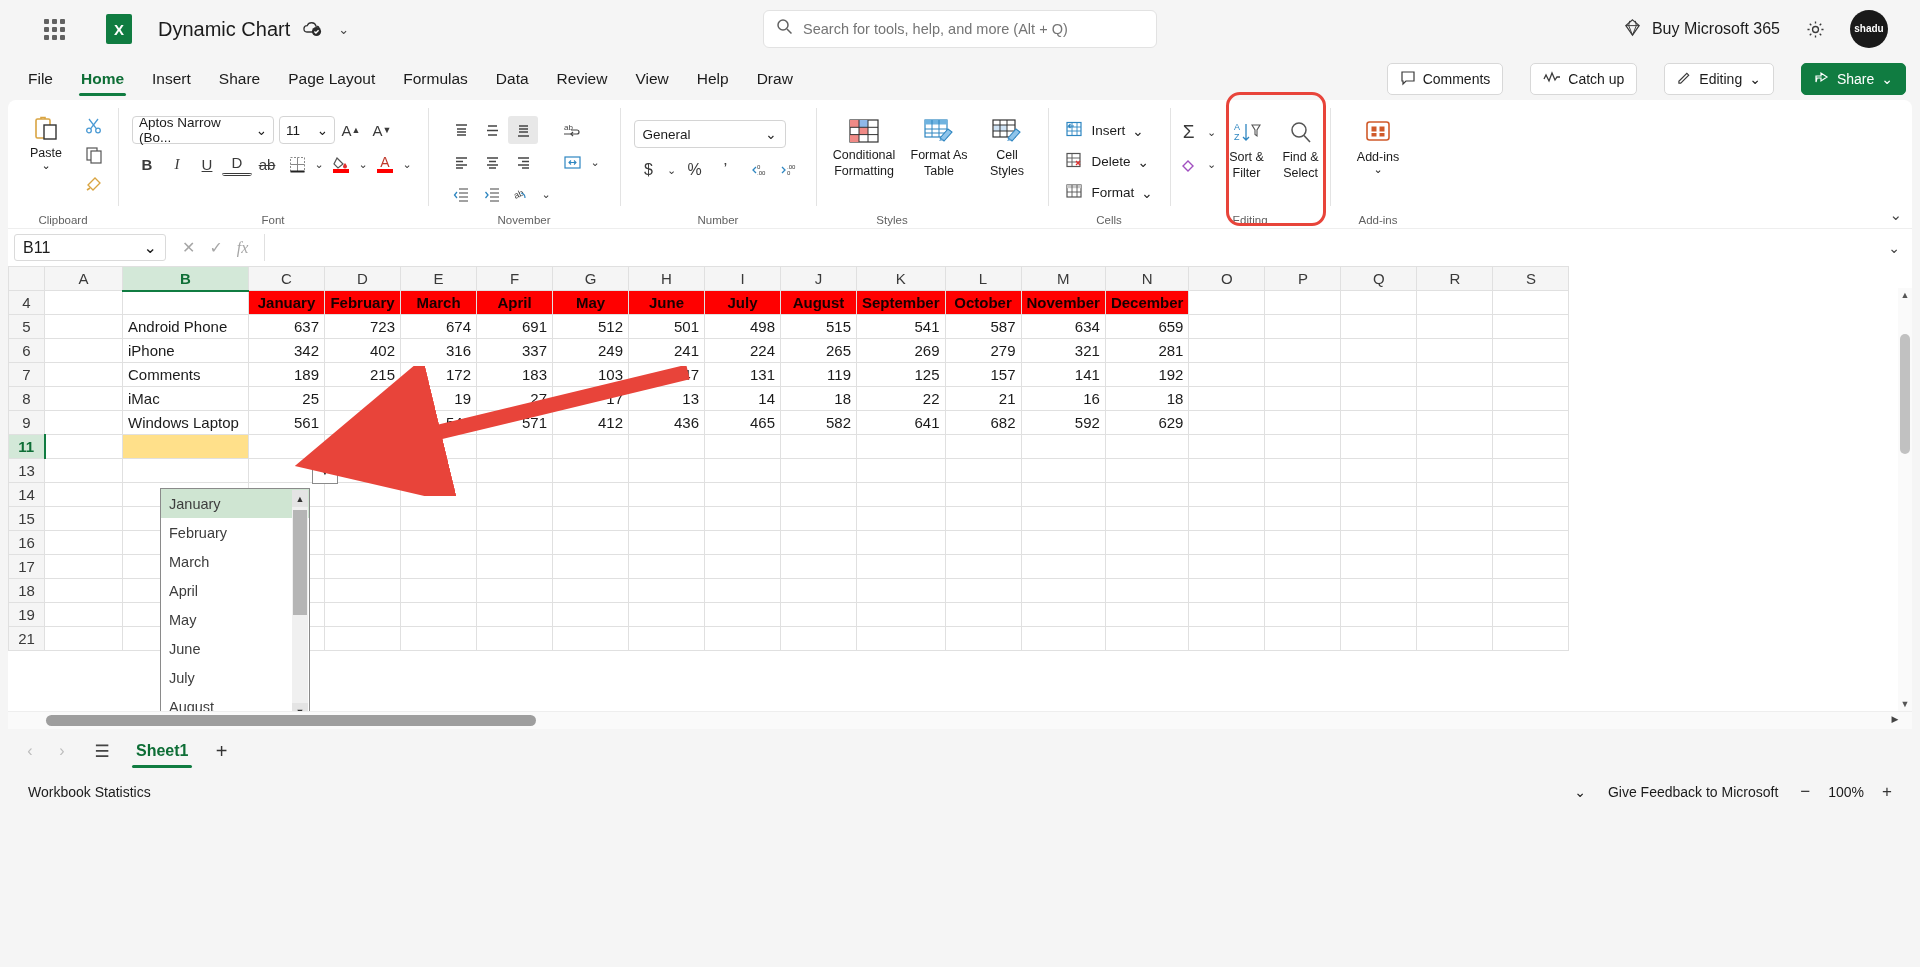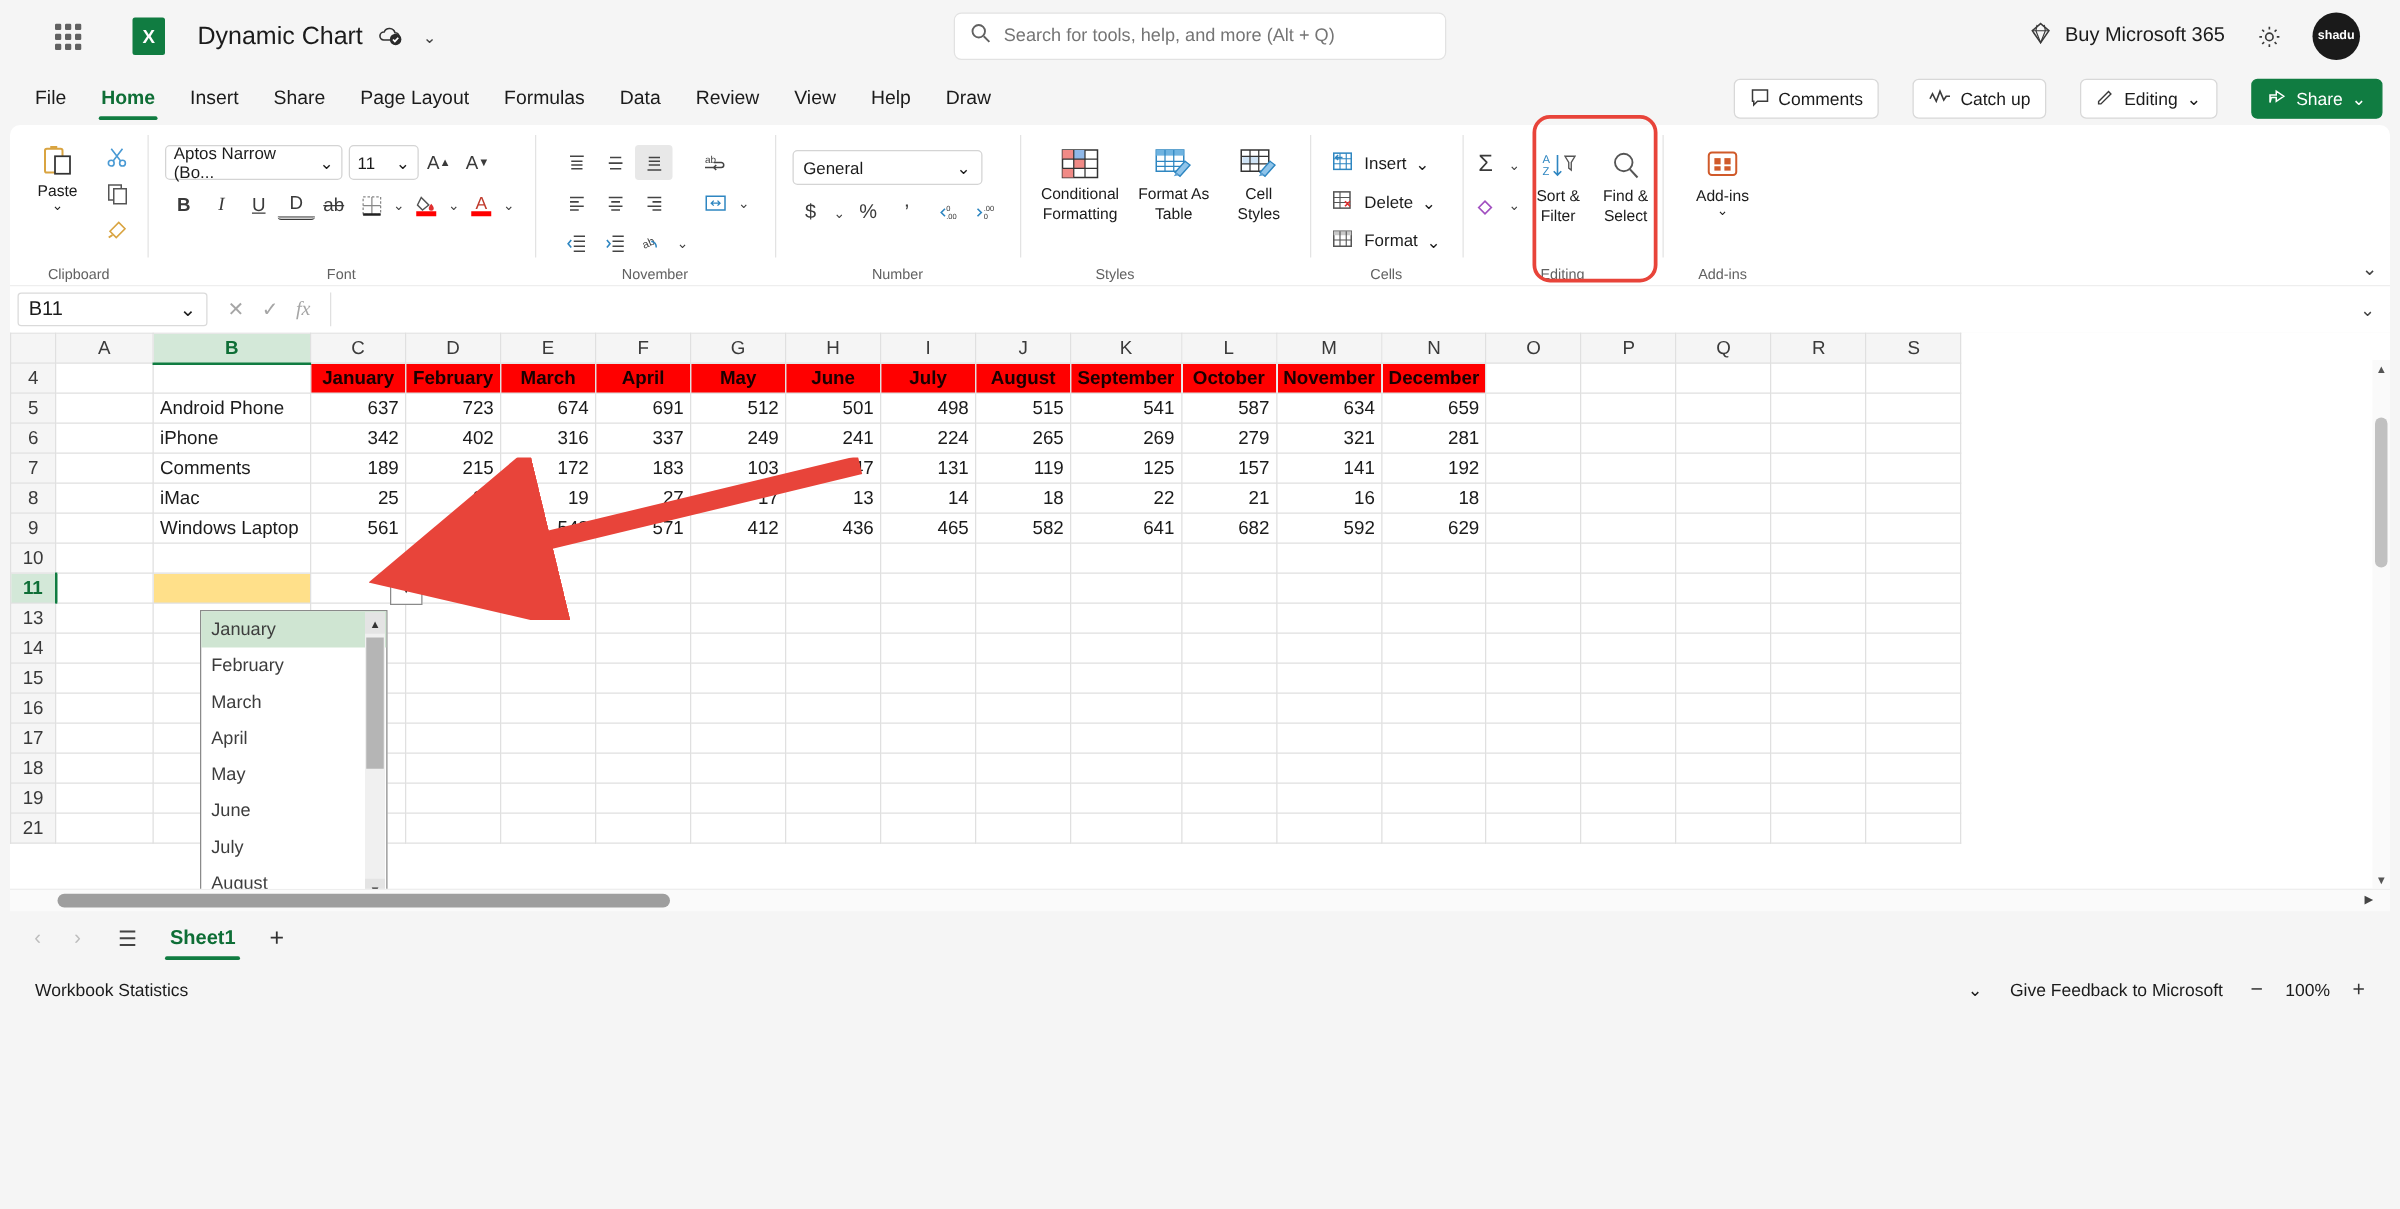--- a/index.html
+++ b/index.html
@@ -823,42 +823,20 @@
       <td class="num">682</td>
       <td class="num">592</td>
       <td class="num">629</td>
       <td></td>
       <td></td>
       <td></td>
       <td></td>
       <td></td>
     </tr>
 
-    <tr>
-      <td class="rowh">10</td>
-      <td></td>
-          <td></td>
-      <td></td>
-          <td></td>
-      <td></td>
-          <td></td>
-      <td></td>
-          <td></td>
-      <td></td>
-          <td></td>
-      <td></td>
-          <td></td>
-      <td></td>
-          <td></td>
-      <td></td>
-          <td></td>
-      <td></td>
-          <td></td>
-      <td></td>
-    </tr>
 
     <tr>
       <td class="rowh sel">11</td>
       <td></td>
       <td class="selcell"></td>
       <td></td>
           <td></td>
       <td></td>
           <td></td>
       <td></td>

